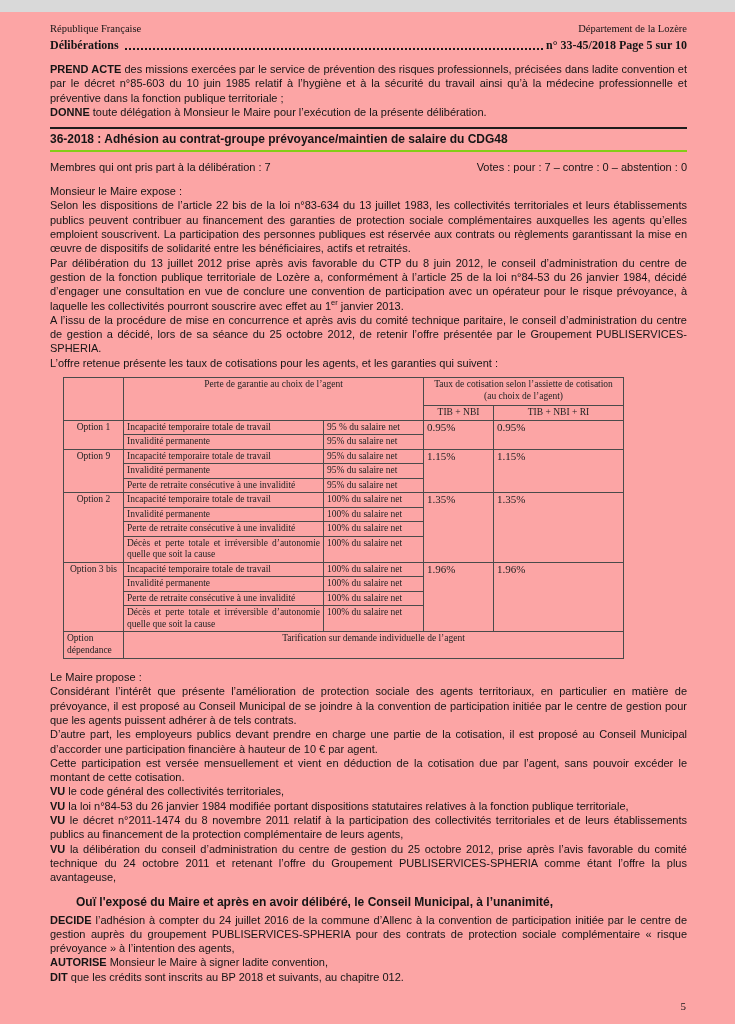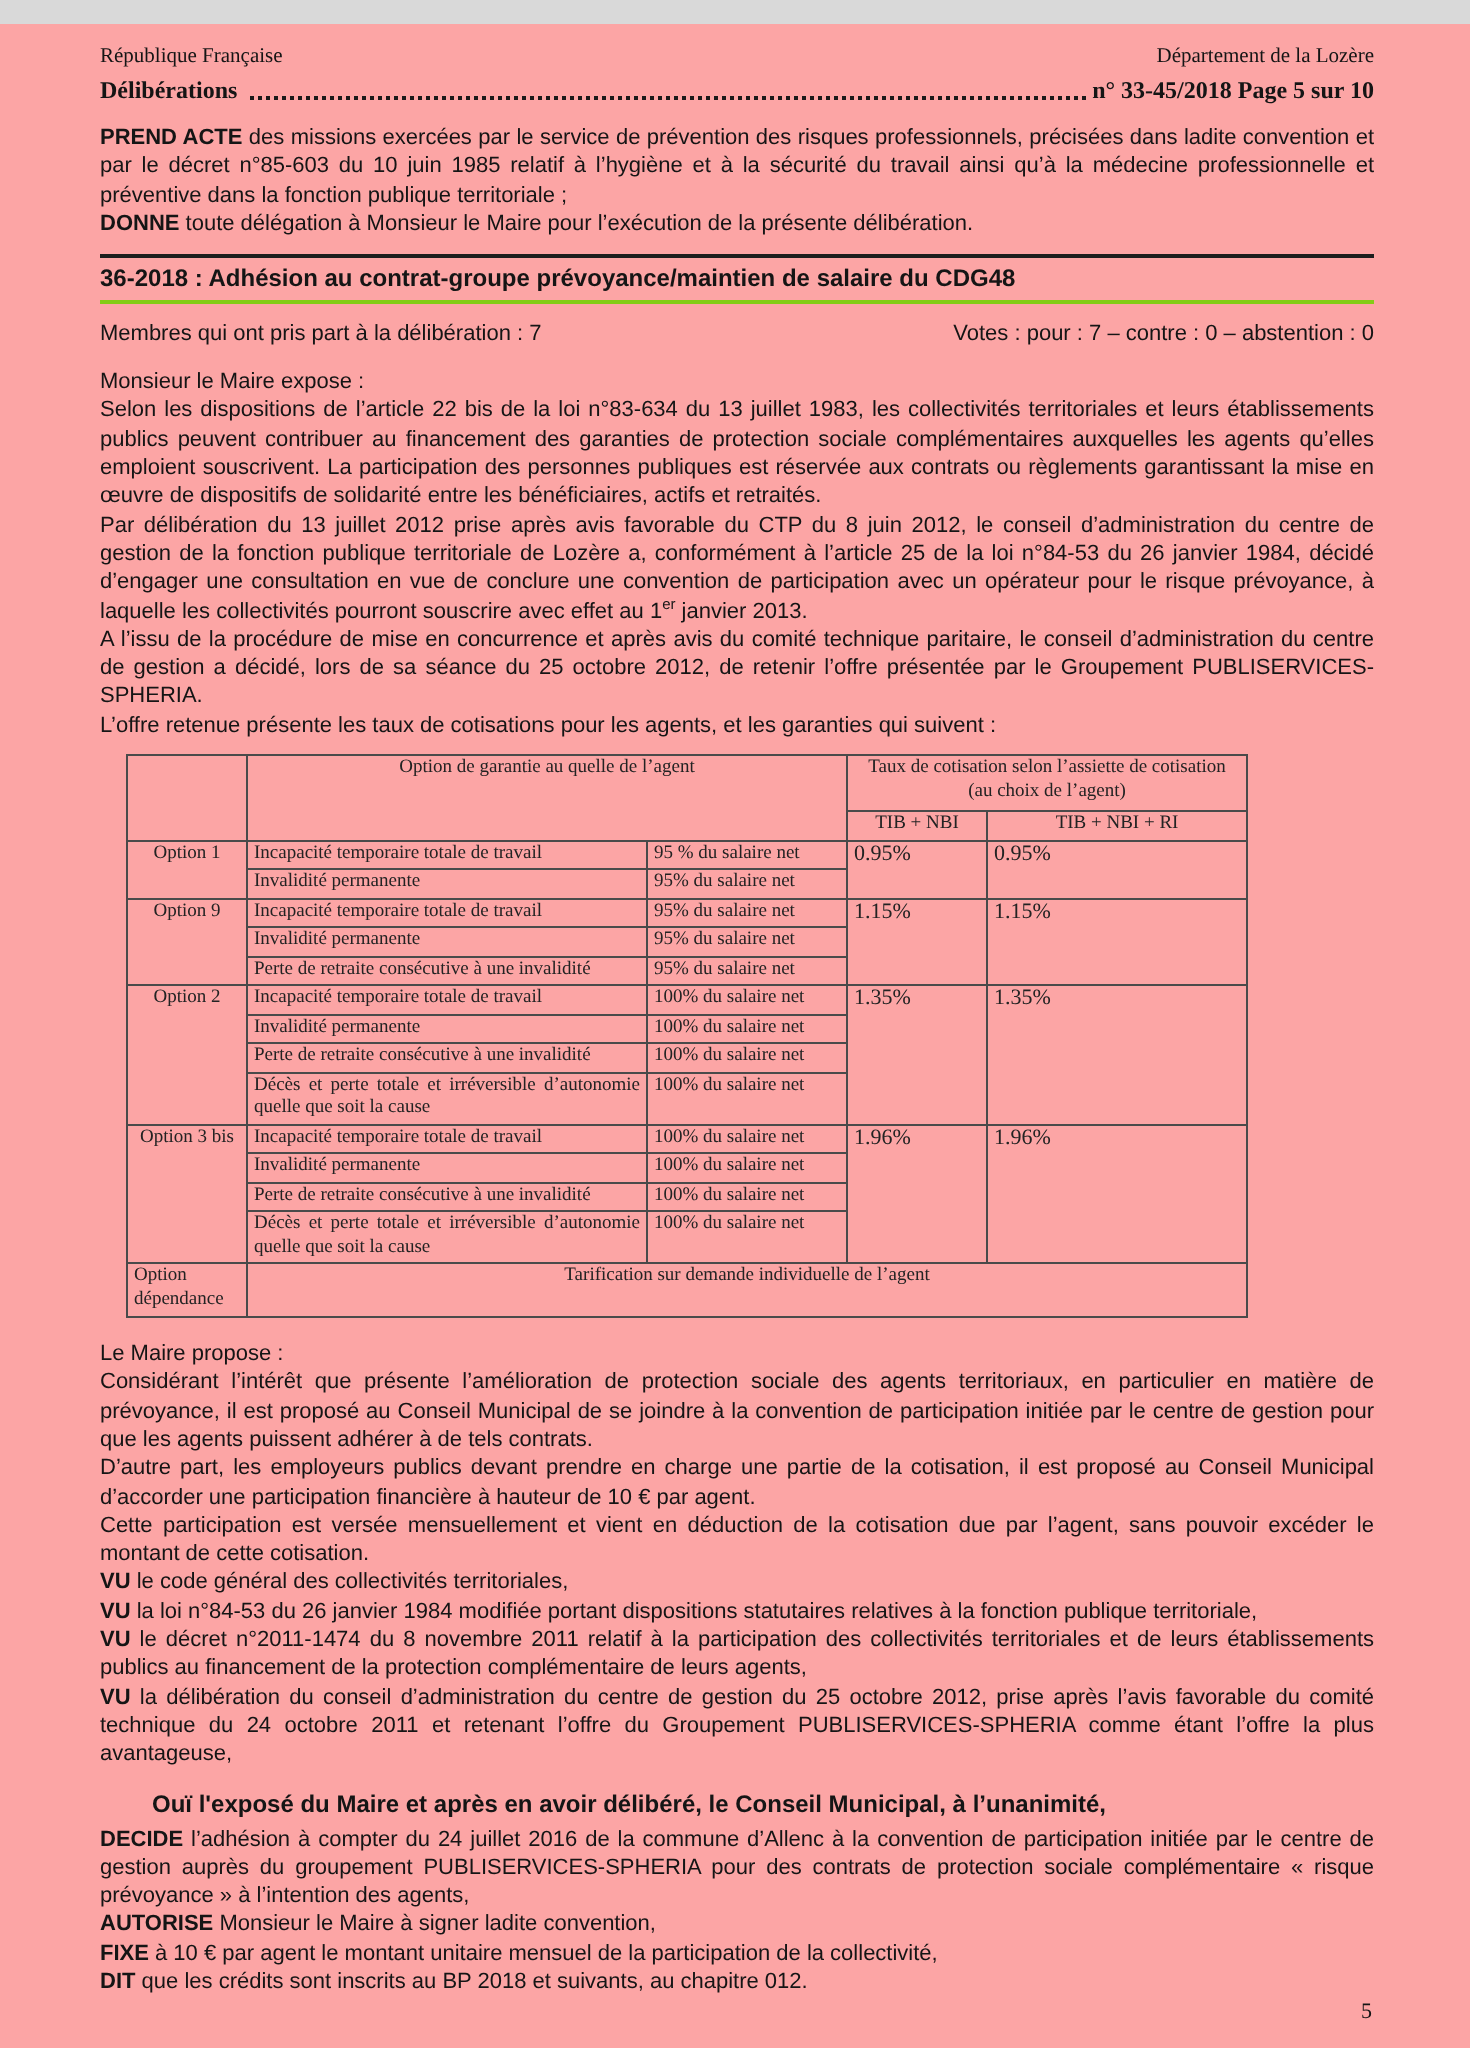--- a/index.html
+++ b/index.html
@@ -117,21 +117,21 @@
     <colgroup>
       <col style="width:60px">
         <col style="width:200px">
         <col style="width:100px">
         <col style="width:70px">
         <col style="width:130px">
     </colgroup>
     <thead>
       <tr>
         <td class="corner" rowspan="2"></td>
-        <th class="hdr-gar" colspan="2" rowspan="2">Option de garantie au quelle de l’agent</th>
+        <th class="hdr-gar" colspan="2" rowspan="2">Perte de garantie au choix de l’agent</th>
         <th class="hdr-taux" colspan="2">Taux de cotisation selon l’assiette de cotisation (au choix de l’agent)</th>
       </tr>
       <tr>
         <th class="hdr-sub">TIB + NBI</th>
         <th class="hdr-sub">TIB + NBI + RI</th>
       </tr>
     </thead>
     <tbody>
 
       <tr>
@@ -217,19 +217,18 @@
 
     <div class="para"><span class="lead">VU</span><span> le code général des collectivités territoriales,</span></div>
     <div class="para"><span class="lead">VU</span><span> la loi n°84-53 du 26 janvier 1984 modifiée portant dispositions statutaires relatives à la fonction publique territoriale,</span></div>
     <div class="para"><span class="lead">VU</span><span> le décret n°2011-1474 du 8 novembre 2011 relatif à la participation des collectivités territoriales et de leurs établissements publics au financement de la protection complémentaire de leurs agents,</span></div>
     <div class="para"><span class="lead">VU</span><span> la délibération du conseil d’administration du centre de gestion du 25 octobre 2012, prise après l’avis favorable du comité technique du 24 octobre 2011 et retenant l’offre du Groupement PUBLISERVICES-SPHERIA comme étant l’offre la plus avantageuse,</span></div>
 
     <div class="oui-line">Ouï l'exposé du Maire et après en avoir délibéré, le Conseil Municipal, à l’unanimité,</div>
 
     <div class="para"><span class="lead">DECIDE</span><span> l’adhésion à compter du 24 juillet 2016 de la commune d’Allenc à la convention de participation initiée par le centre de gestion auprès du groupement PUBLISERVICES-SPHERIA pour des contrats de protection sociale complémentaire « risque prévoyance » à l’intention des agents,</span></div>
     <div class="para"><span class="lead">AUTORISE</span><span> Monsieur le Maire à signer ladite convention,</span></div>
-    <div class="para"><span class="lead">FIXE</span><span> à 10 € par agent le montant unitaire mensuel de la participation de la collectivité,</span></div>
     <div class="para"><span class="lead">DIT</span><span> que les crédits sont inscrits au BP 2018 et suivants, au chapitre 012.</span></div>
   </div>
 
   <div class="page-number">5</div>
 
 </div>
 
 </body></html>

